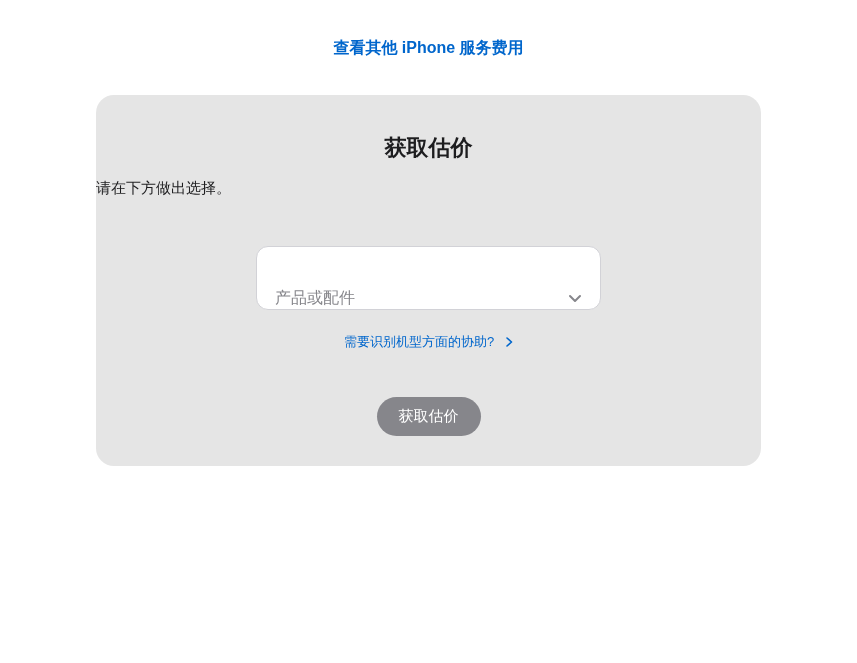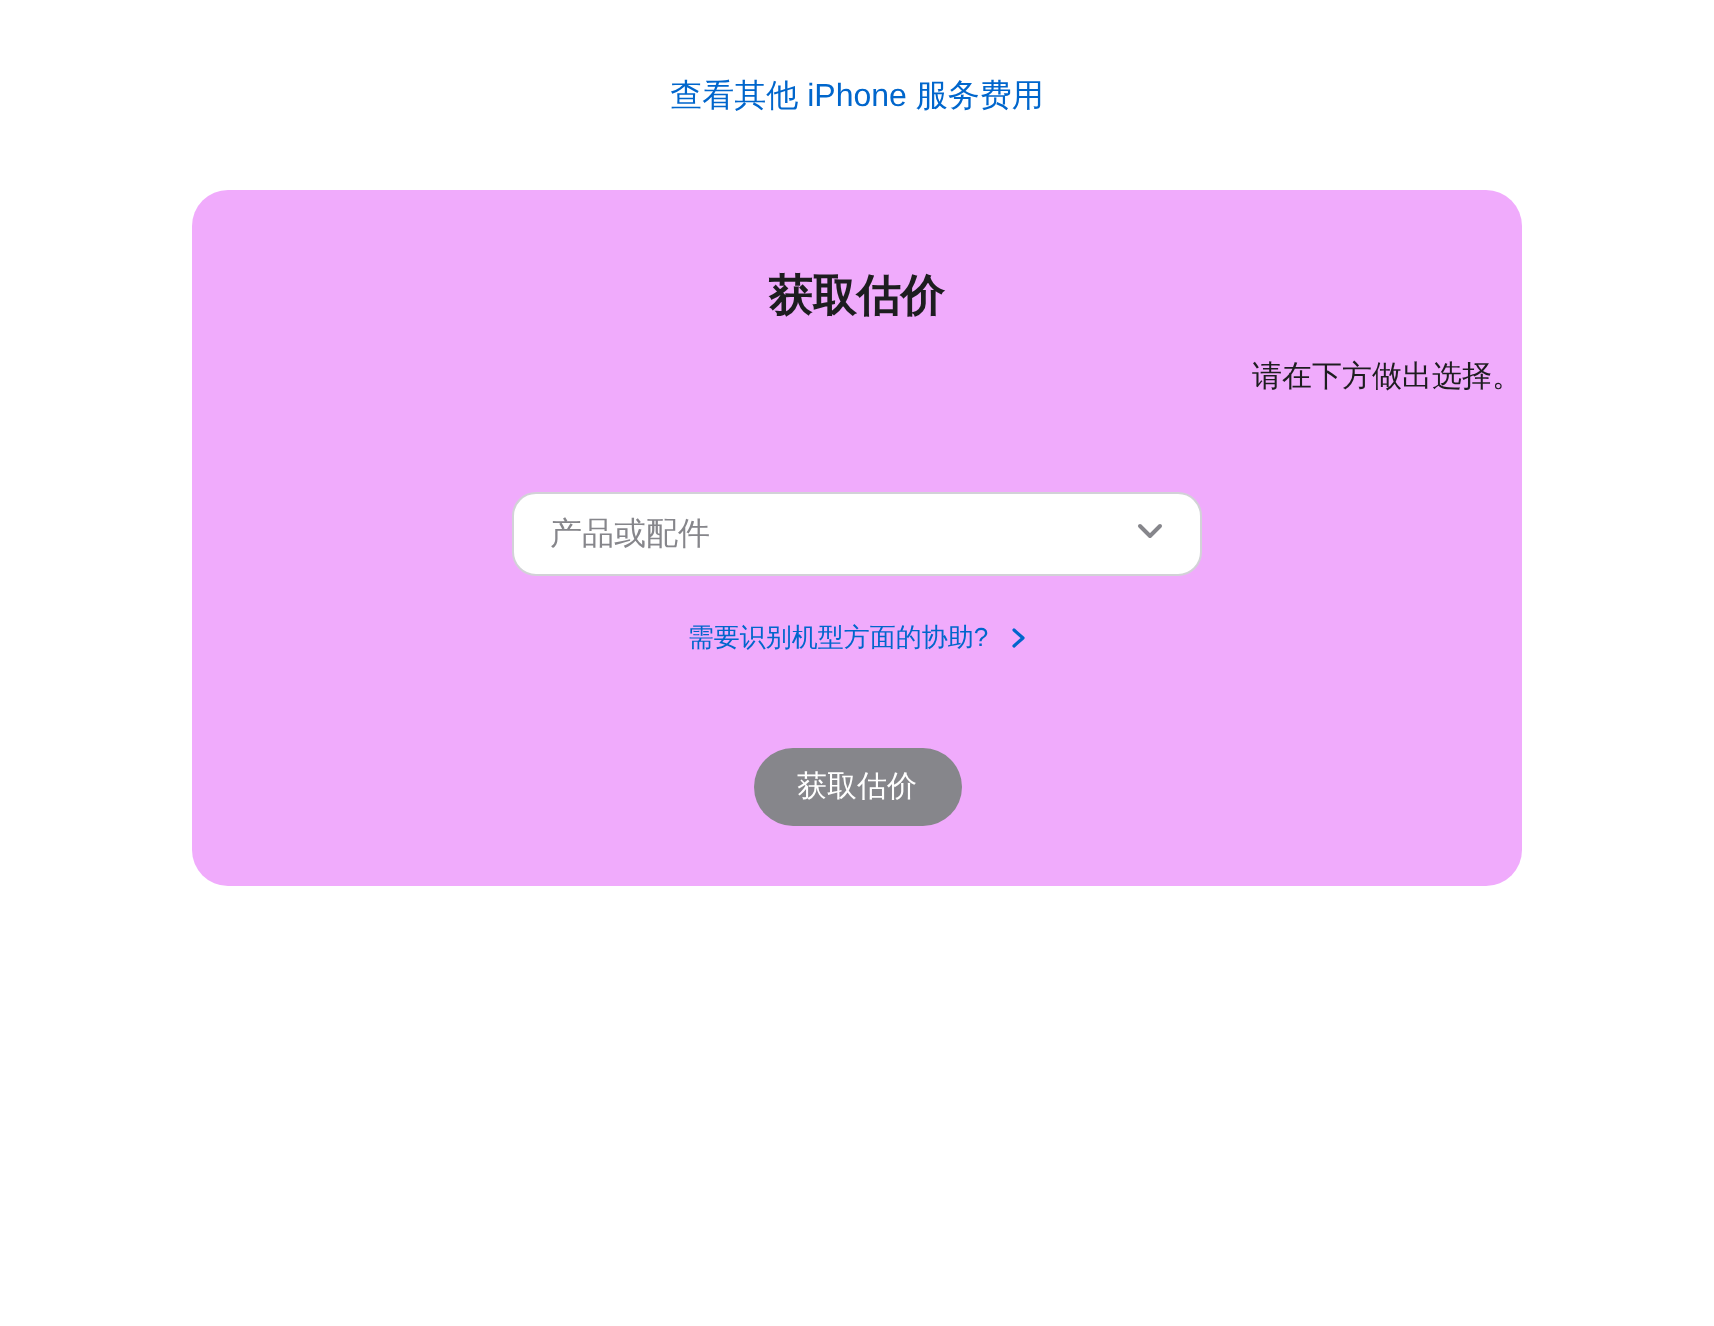--- a/index.html
+++ b/index.html
@@ -14,57 +14,58 @@
       height: 663px;
       overflow: hidden;
     }
     .page-wrapper {
       padding: 0 10px;
     }
     .top-link {
       text-align: center;
       padding-top: 38px;
       padding-bottom: 12px;
+      font-weight: bold;
     }
     .top-link a {
       color: #0066cc;
       text-decoration: none;
       font-size: 16px;
       cursor: pointer;
     }
     .card {
-      background: #f0abfc;
+      background: #e5e5e5;
       border-radius: 18px;
       width: 665px;
       margin: 24px auto 0 auto;
       padding: 38px 0 30px 0;
     }
     .card-title {
       text-align: center;
       font-size: 22px;
       font-weight: 600;
       color: #1d1d1f;
       margin-bottom: 16px;
     }
     .card-subtitle {
-      text-align: right;
+      text-align: left;
       font-size: 15px;
       color: #1d1d1f;
       margin-bottom: 48px;
     }
     .select-field {
       width: 345px;
-      height: 42px;
+      height: 64px;
       margin: 0 auto 22px auto;
       background: #fff;
       border: 1px solid #d2d2d7;
       border-radius: 12px;
       padding: 0 18px;
       display: flex;
-      align-items: center;
+      align-items: flex-end;
       justify-content: space-between;
       cursor: pointer;
     }
     .select-field .placeholder {
       color: #86868b;
       font-size: 16px;
     }
     .select-field svg {
       width: 14px;
       height: 14px;

